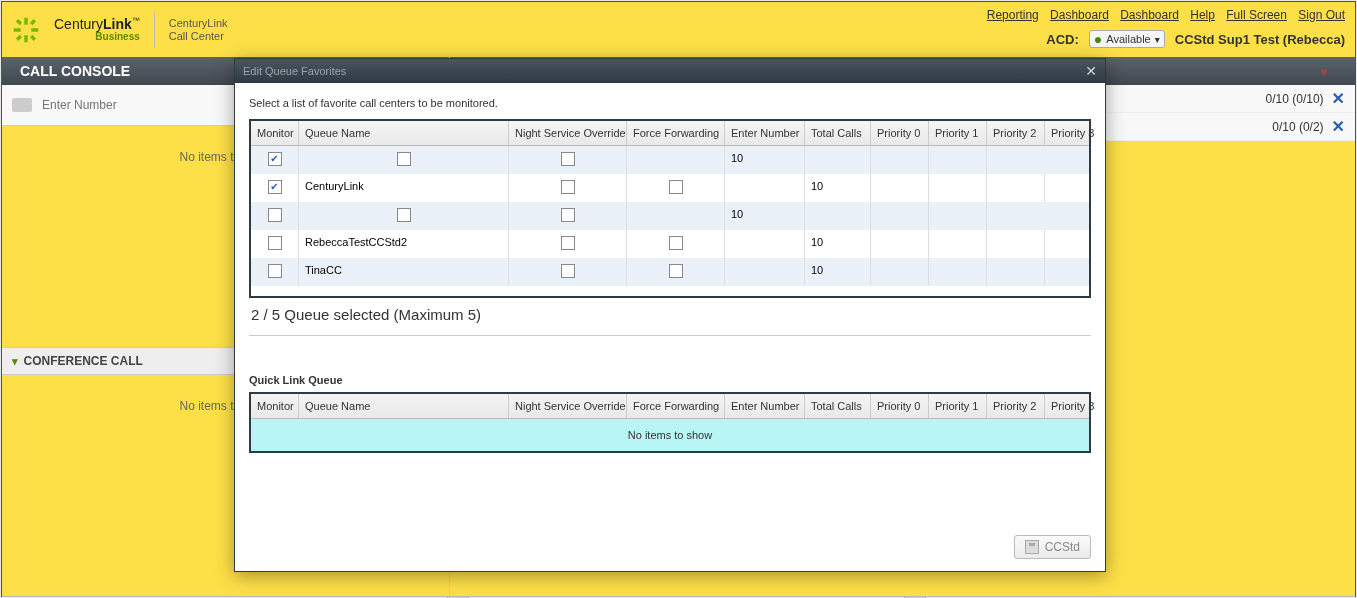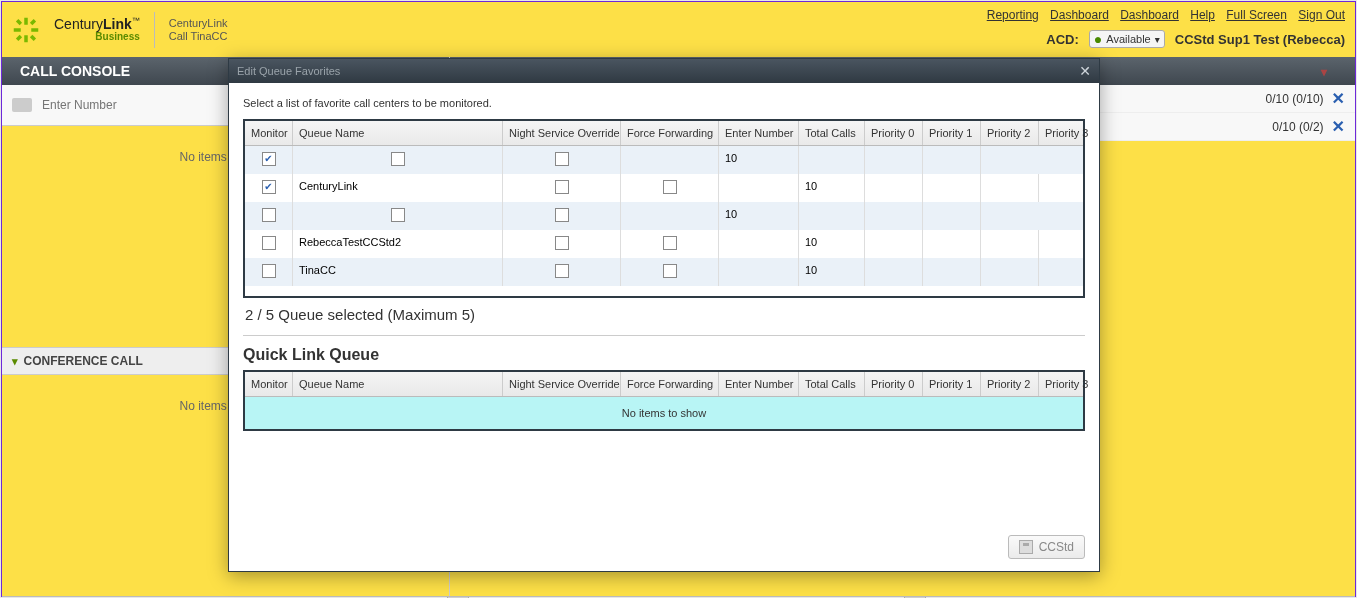--- a/index.html
+++ b/index.html
@@ -135,21 +135,21 @@
   }
   .grip.a { left:445px; }
   .grip.b { left:902px; }
 
   
   .modal-mask {
     position:absolute; inset:0;
   }
   .modal {
     position:absolute;
-    left:226px; top:56px;
+    left:232px; top:56px;
     width:872px; height:514px;
     background:#fff;
     border:1px solid #2e3a44;
     box-shadow:0 4px 18px rgba(0,0,0,0.35);
     display:flex; flex-direction:column;
   }
   .modal-title {
     height:24px; background:linear-gradient(#4a5560,#2f3942);
     color:#9aa3aa; font-size:11px; display:flex; align-items:center;
     padding:0 8px; justify-content:space-between;
@@ -187,21 +187,21 @@
   .grid-row:nth-child(odd){ background:#eaf1f8; }
   .grid-row:nth-child(even){ background:#fff; }
   .chk {
     width:14px; height:14px; border:1px solid #888; background:#fff;
     display:inline-flex; align-items:center; justify-content:center;
     font-size:10px; color:#2a5fb0; cursor:pointer; line-height:1;
   }
   .cell-c { text-align:center; }
   .sel-count { font-size:15px; color:#333; padding:8px 2px; }
   hr.sep { border:none; border-top:1px solid #ccc; margin:4px 0 10px 0; }
-  .qlq-title { font-size:16px; font-weight:bold; color:#333; margin-bottom:6px; }
+  .qlq-title { font-size:11px; font-weight:bold; color:#333; margin-bottom:6px;margin-top:28px; }
   .qlq-empty-row {
     background:#b8f5f5; text-align:center; padding:10px; font-size:11px; color:#333;
   }
   .modal-footer {
     display:flex; justify-content:flex-end; padding:8px 14px 12px 14px;
   }
   .save-btn {
     display:inline-flex; align-items:center; gap:6px;
     border:1px solid #bbb; background:linear-gradient(#fafafa,#ebebeb);
     color:#888; padding:4px 10px; border-radius:3px; font-size:12px;
@@ -233,21 +233,21 @@
       </span>
       <span class="logo-text">
         <span class="t1">
           <span>Century</span><b>Link</b><span class="tm">™</span>
         </span>
         <span class="t2">Business</span>
       </span>
       <span class="brand-divider"></span>
       <span class="brand-sub">
         <span>CenturyLink</span>
-        <span>Call TinaCC</span>
+        <span>Call Center</span>
       </span>
     </div>
     <div class="top-right">
       <div class="top-links">
         <a>Reporting</a>
         <a>Dashboard</a>
         <a>Dashboard</a>
         <a>Help</a>
         <a>Full Screen</a>
         <a>Sign Out</a>

